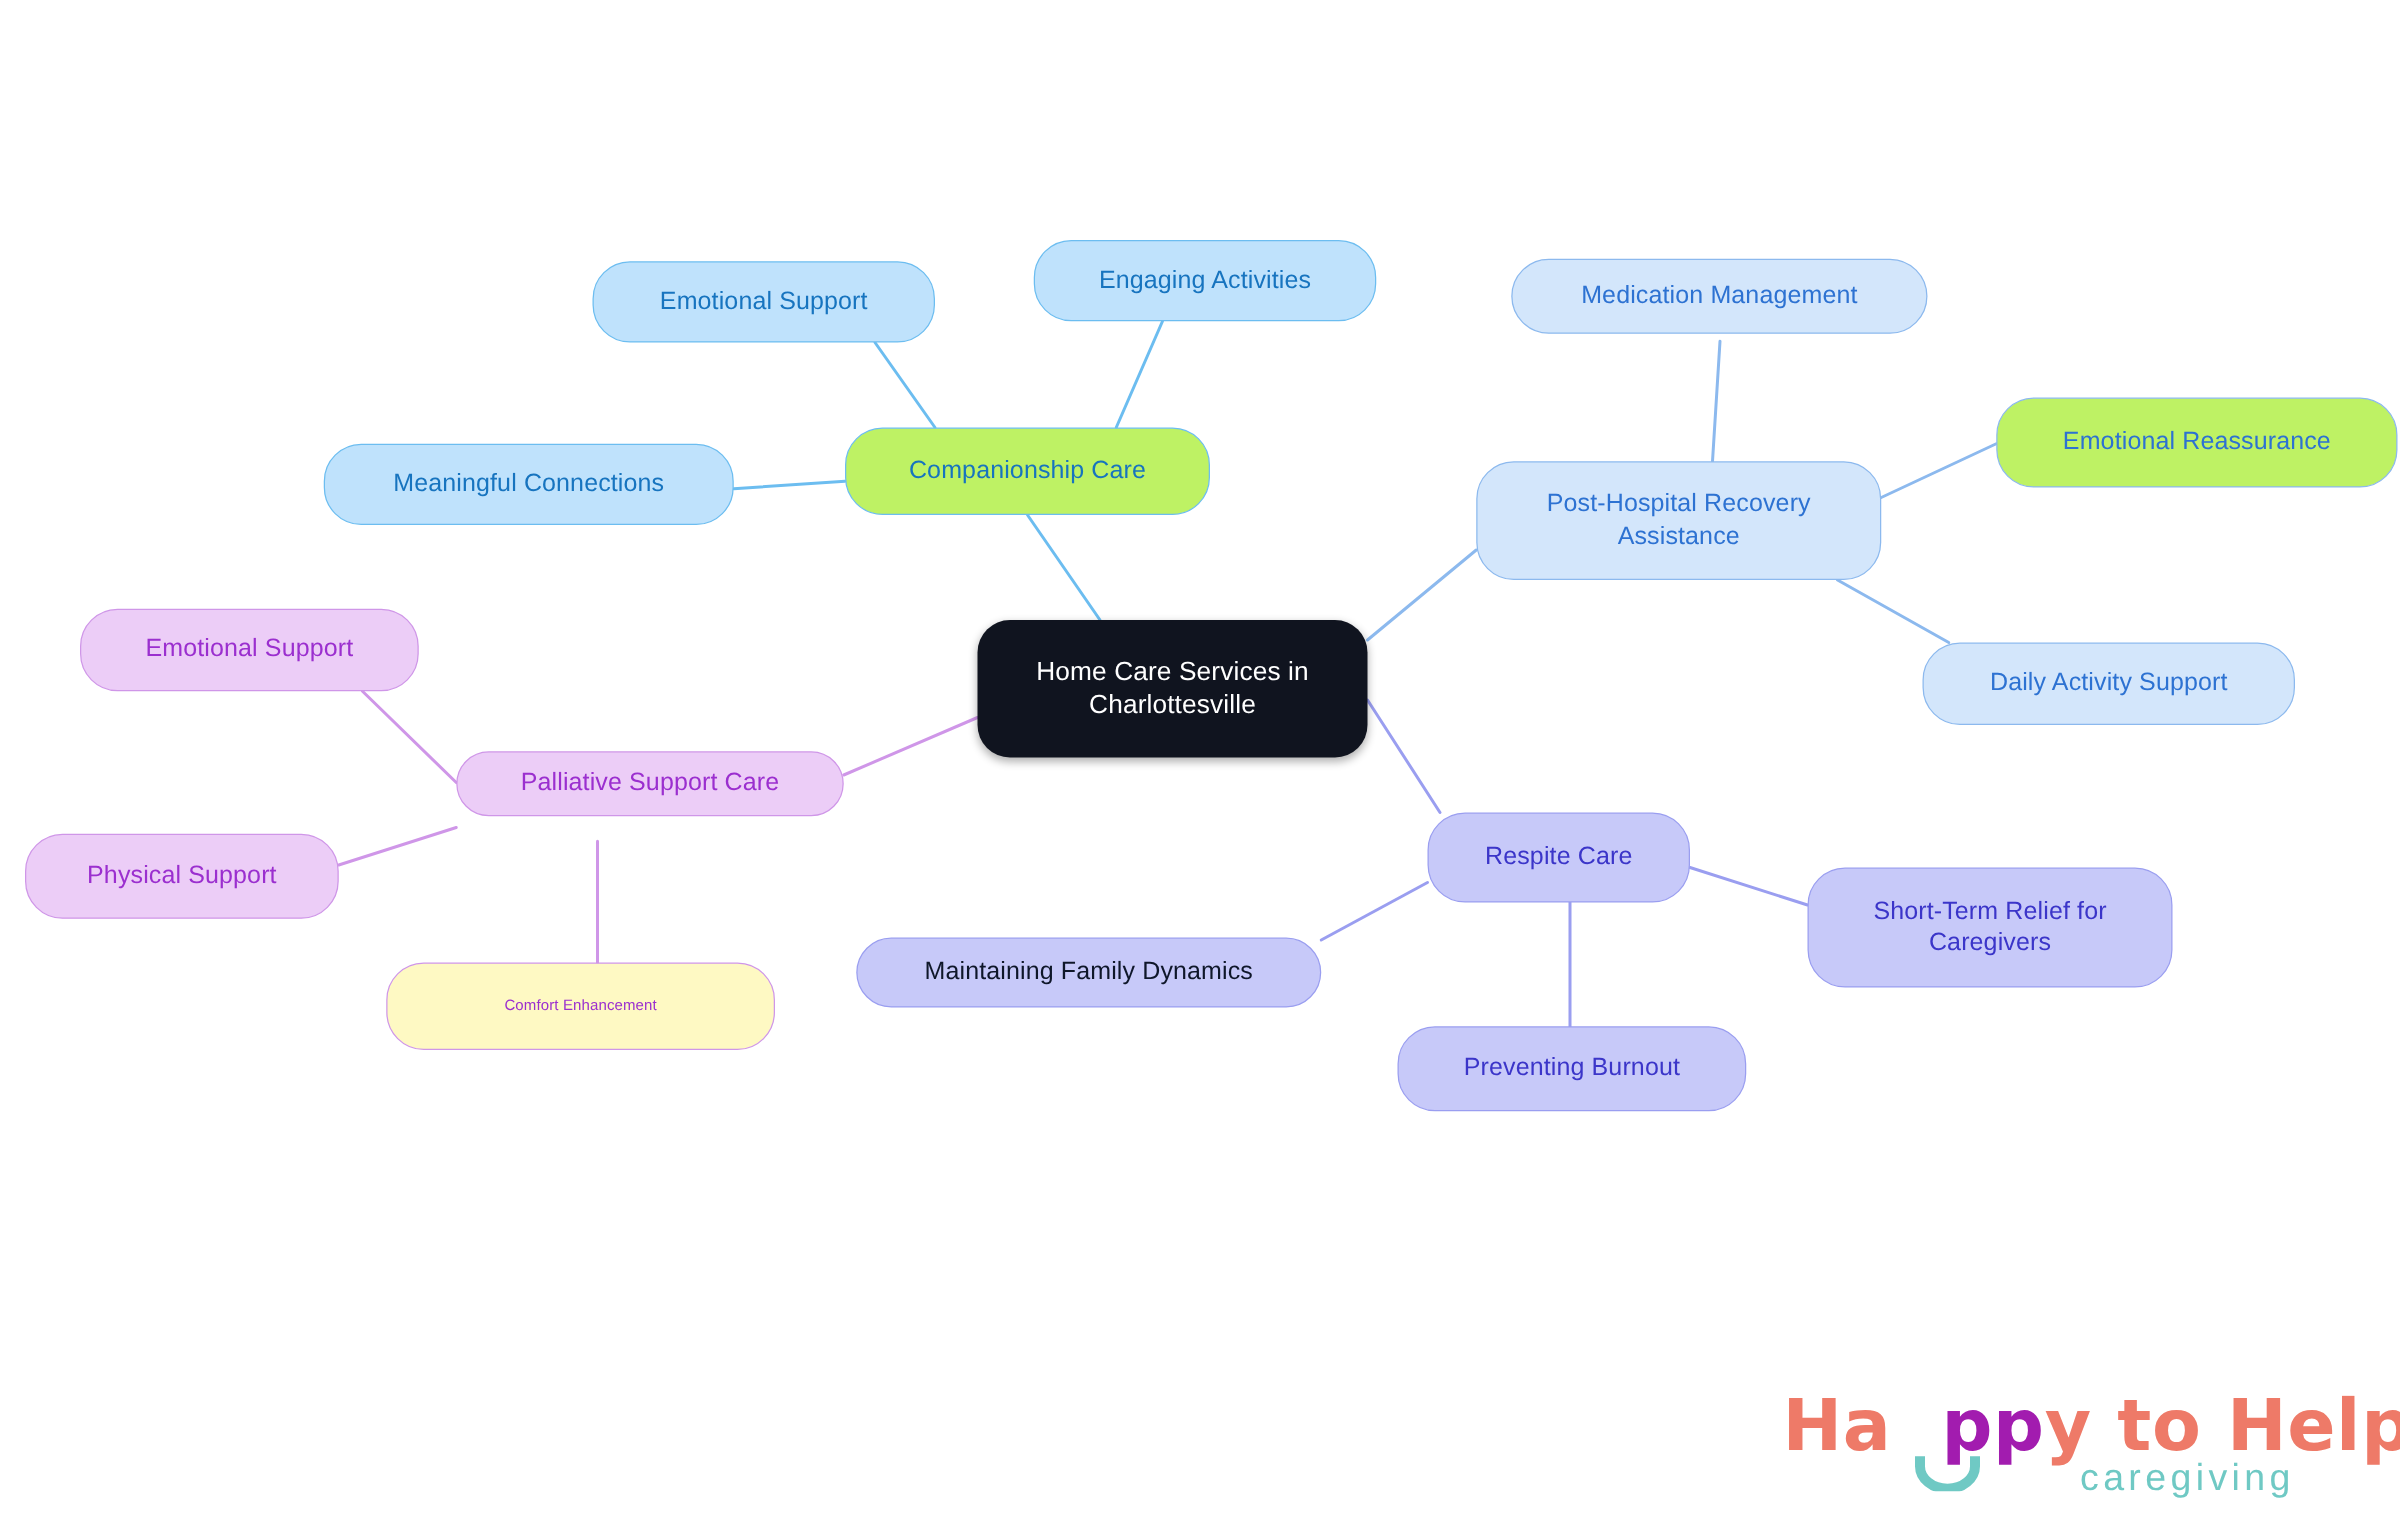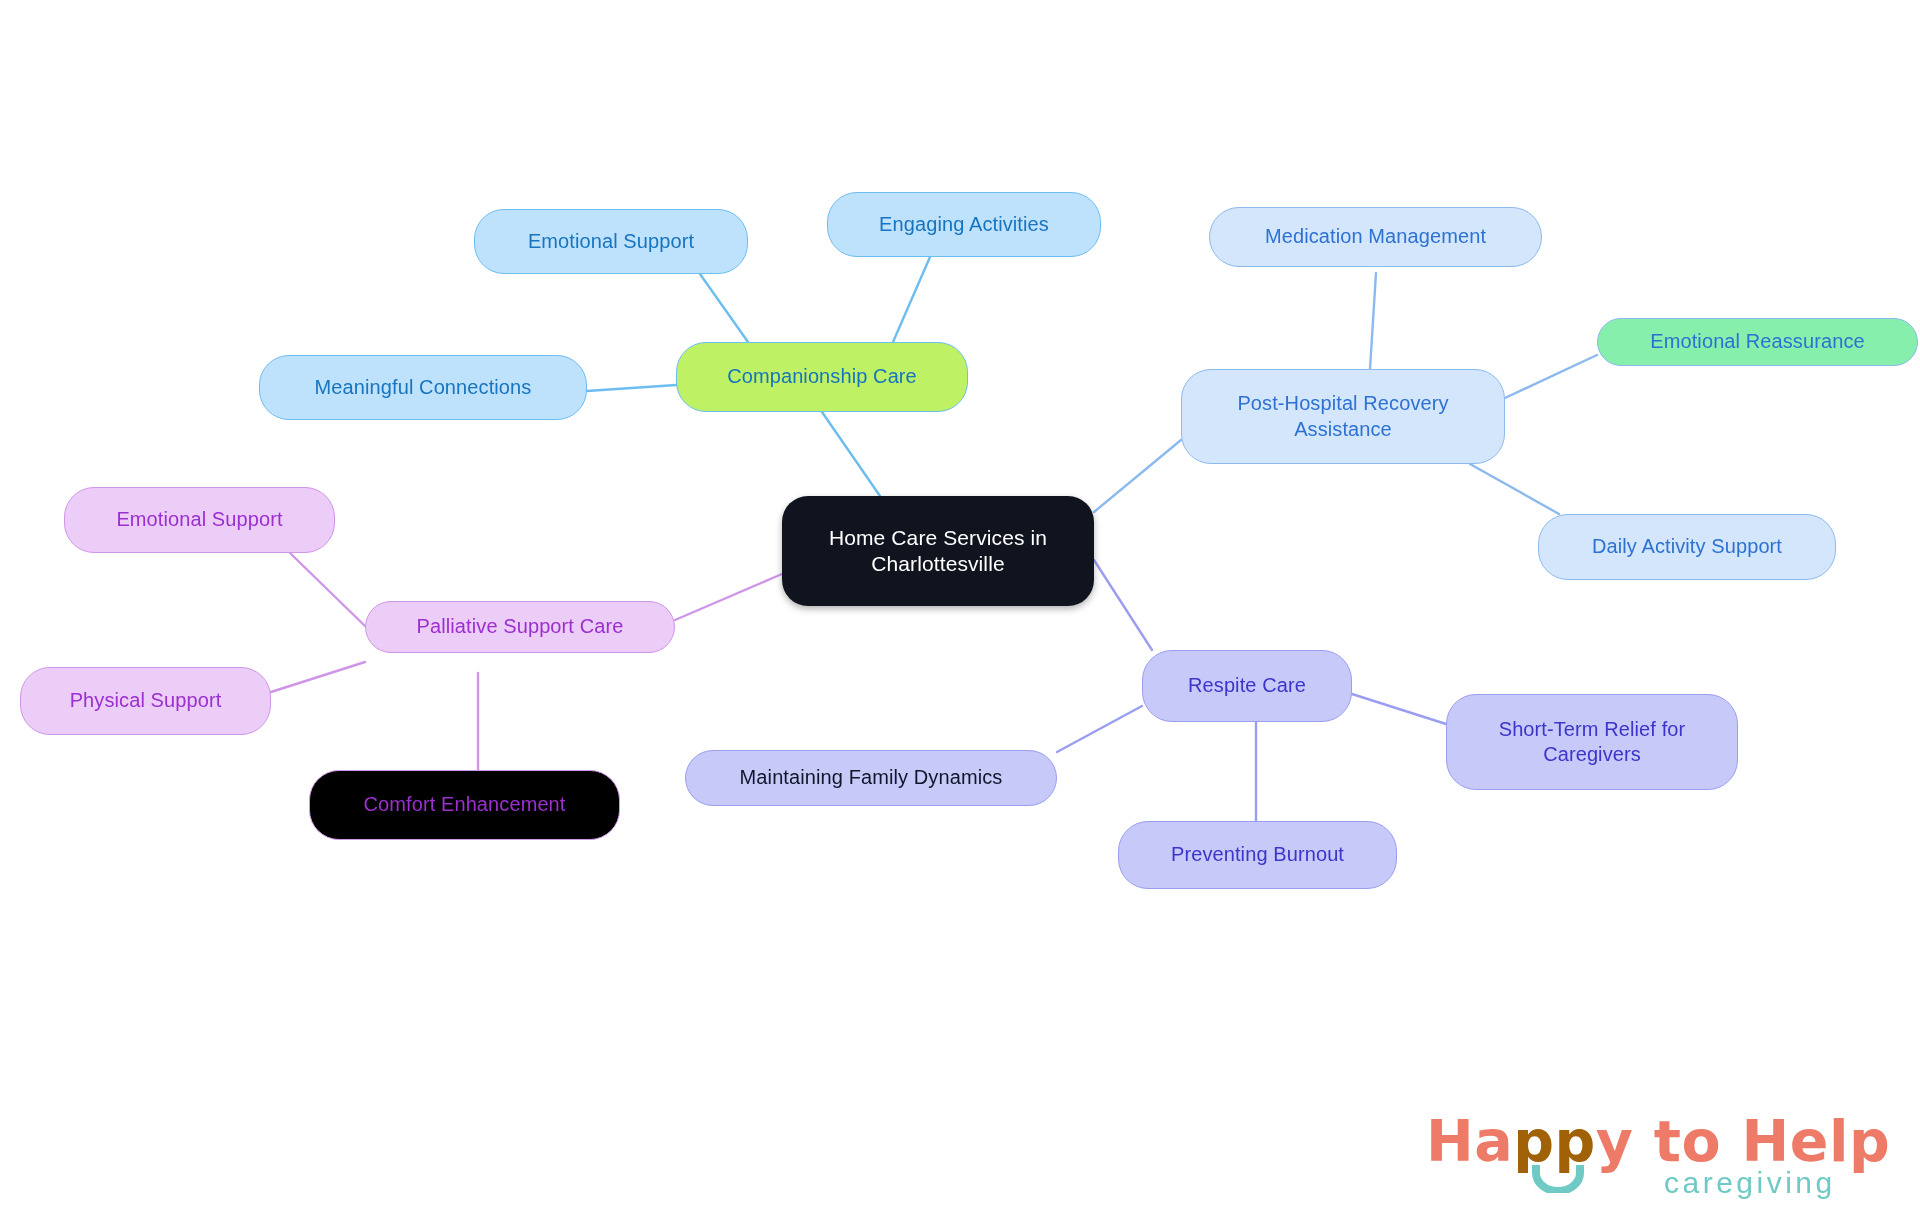--- a/index.html
+++ b/index.html
@@ -108,34 +108,34 @@
   <div id="nodes">
       <div class="node root" style="left: 782px; top: 496px; width: 312px; height: 110px; background: rgb(16, 20, 31); color: rgb(255, 255, 255); font-size: 21px;">Home Care Services in
 Charlottesville</div>
       <div class="node" style="left: 676px; top: 342px; width: 292px; height: 70px; background: #bef264; color: rgb(23, 116, 191); font-size: 20px; border-color: rgb(108, 189, 240);">Companionship Care</div>
       <div class="node" style="left: 474px; top: 209px; width: 274px; height: 65px; background: rgb(191, 226, 252); color: rgb(23, 116, 191); font-size: 20px; border-color: rgb(108, 189, 240);">Emotional Support</div>
       <div class="node" style="left: 827px; top: 192px; width: 274px; height: 65px; background: rgb(191, 226, 252); color: rgb(23, 116, 191); font-size: 20px; border-color: rgb(108, 189, 240);">Engaging Activities</div>
       <div class="node" style="left: 259px; top: 355px; width: 328px; height: 65px; background: rgb(191, 226, 252); color: rgb(23, 116, 191); font-size: 20px; border-color: rgb(108, 189, 240);">Meaningful Connections</div>
       <div class="node" style="left: 1181px; top: 369px; width: 324px; height: 95px; background: rgb(211, 230, 251); color: rgb(45, 114, 210); font-size: 20px; border-color: rgb(140, 185, 238);">Post-Hospital Recovery
 Assistance</div>
       <div class="node" style="left: 1209px; top: 207px; width: 333px; height: 60px; background: rgb(211, 230, 251); color: rgb(45, 114, 210); font-size: 20px; border-color: rgb(140, 185, 238);">Medication Management</div>
-      <div class="node" style="left: 1597px; top: 318px; width: 321px; height: 48px; background: #86efac; color: rgb(45, 114, 210); font-size: 20px; border-color: rgb(140, 185, 238);">Emotional Reassurance</div>
+      <div class="node" style="left: 1597px; top: 318px; width: 321px; height: 72px; background: #bef264; color: rgb(45, 114, 210); font-size: 20px; border-color: rgb(140, 185, 238);">Emotional Reassurance</div>
       <div class="node" style="left: 1538px; top: 514px; width: 298px; height: 66px; background: rgb(211, 230, 251); color: rgb(45, 114, 210); font-size: 20px; border-color: rgb(140, 185, 238);">Daily Activity Support</div>
       <div class="node" style="left: 1142px; top: 650px; width: 210px; height: 72px; background: rgb(199, 201, 249); color: rgb(59, 53, 201); font-size: 20px; border-color: rgb(154, 158, 240);">Respite Care</div>
       <div class="node" style="left: 1446px; top: 694px; width: 292px; height: 96px; background: rgb(199, 201, 249); color: rgb(59, 53, 201); font-size: 20px; border-color: rgb(154, 158, 240);">Short-Term Relief for
 Caregivers</div>
       <div class="node" style="left: 685px; top: 730px; width: 372px; height: 56px; background: rgb(199, 201, 249); color: #0f172a; font-size: 20px; border-color: rgb(154, 158, 240); margin-top: 20px;">Maintaining Family Dynamics</div>
       <div class="node" style="left: 1118px; top: 821px; width: 279px; height: 68px; background: rgb(199, 201, 249); color: rgb(59, 53, 201); font-size: 20px; border-color: rgb(154, 158, 240);">Preventing Burnout</div>
       <div class="node" style="left: 365px; top: 601px; width: 310px; height: 52px; background: rgb(236, 205, 247); color: rgb(155, 47, 207); font-size: 20px; border-color: rgb(207, 150, 232);">Palliative Support Care</div>
       <div class="node" style="left: 64px; top: 487px; width: 271px; height: 66px; background: rgb(236, 205, 247); color: rgb(155, 47, 207); font-size: 20px; border-color: rgb(207, 150, 232);">Emotional Support</div>
       <div class="node" style="left: 20px; top: 667px; width: 251px; height: 68px; background: rgb(236, 205, 247); color: rgb(155, 47, 207); font-size: 20px; border-color: rgb(207, 150, 232);">Physical Support</div>
-      <div class="node" style="left: 309px; top: 770px; width: 311px; height: 70px; background: #000000; color: rgb(155, 47, 207); font-size: 20px; border-color: rgb(207, 150, 232);">Comfort Enhancement</div>
+      <div class="node" style="left: 309px; top: 770px; width: 311px; height: 70px; background: #fef9c3; color: rgb(155, 47, 207); font-size: 12px; border-color: rgb(207, 150, 232);">Comfort Enhancement</div>
     </div>
 
   <div id="logo">
-    <div id="logo-happy"><span style="color: rgb(238, 122, 104);">Ha</span><span style="color: #a16207;">pp</span><span style="color: rgb(238, 122, 104);">y to Help</span></div>
+    <div id="logo-happy"><span style="color: rgb(238, 122, 104);">Ha</span><span style="color: #a21caf; margin-left: 40px;">pp</span><span style="color: rgb(238, 122, 104);">y to Help</span></div>
     <svg id="logo-smile" viewBox="0 0 52 30" xmlns="http://www.w3.org/2000/svg">
       <path d="M4 2 L4 10 A22 18 0 0 0 48 10 L48 2" fill="none" stroke="#6fc9c4" stroke-width="8" stroke-linecap="butt"></path>
     </svg>
     <div id="logo-caregiving" style="color: rgb(111, 201, 196);">caregiving</div>
   </div>
 
 </div>
 
 </body></html>

